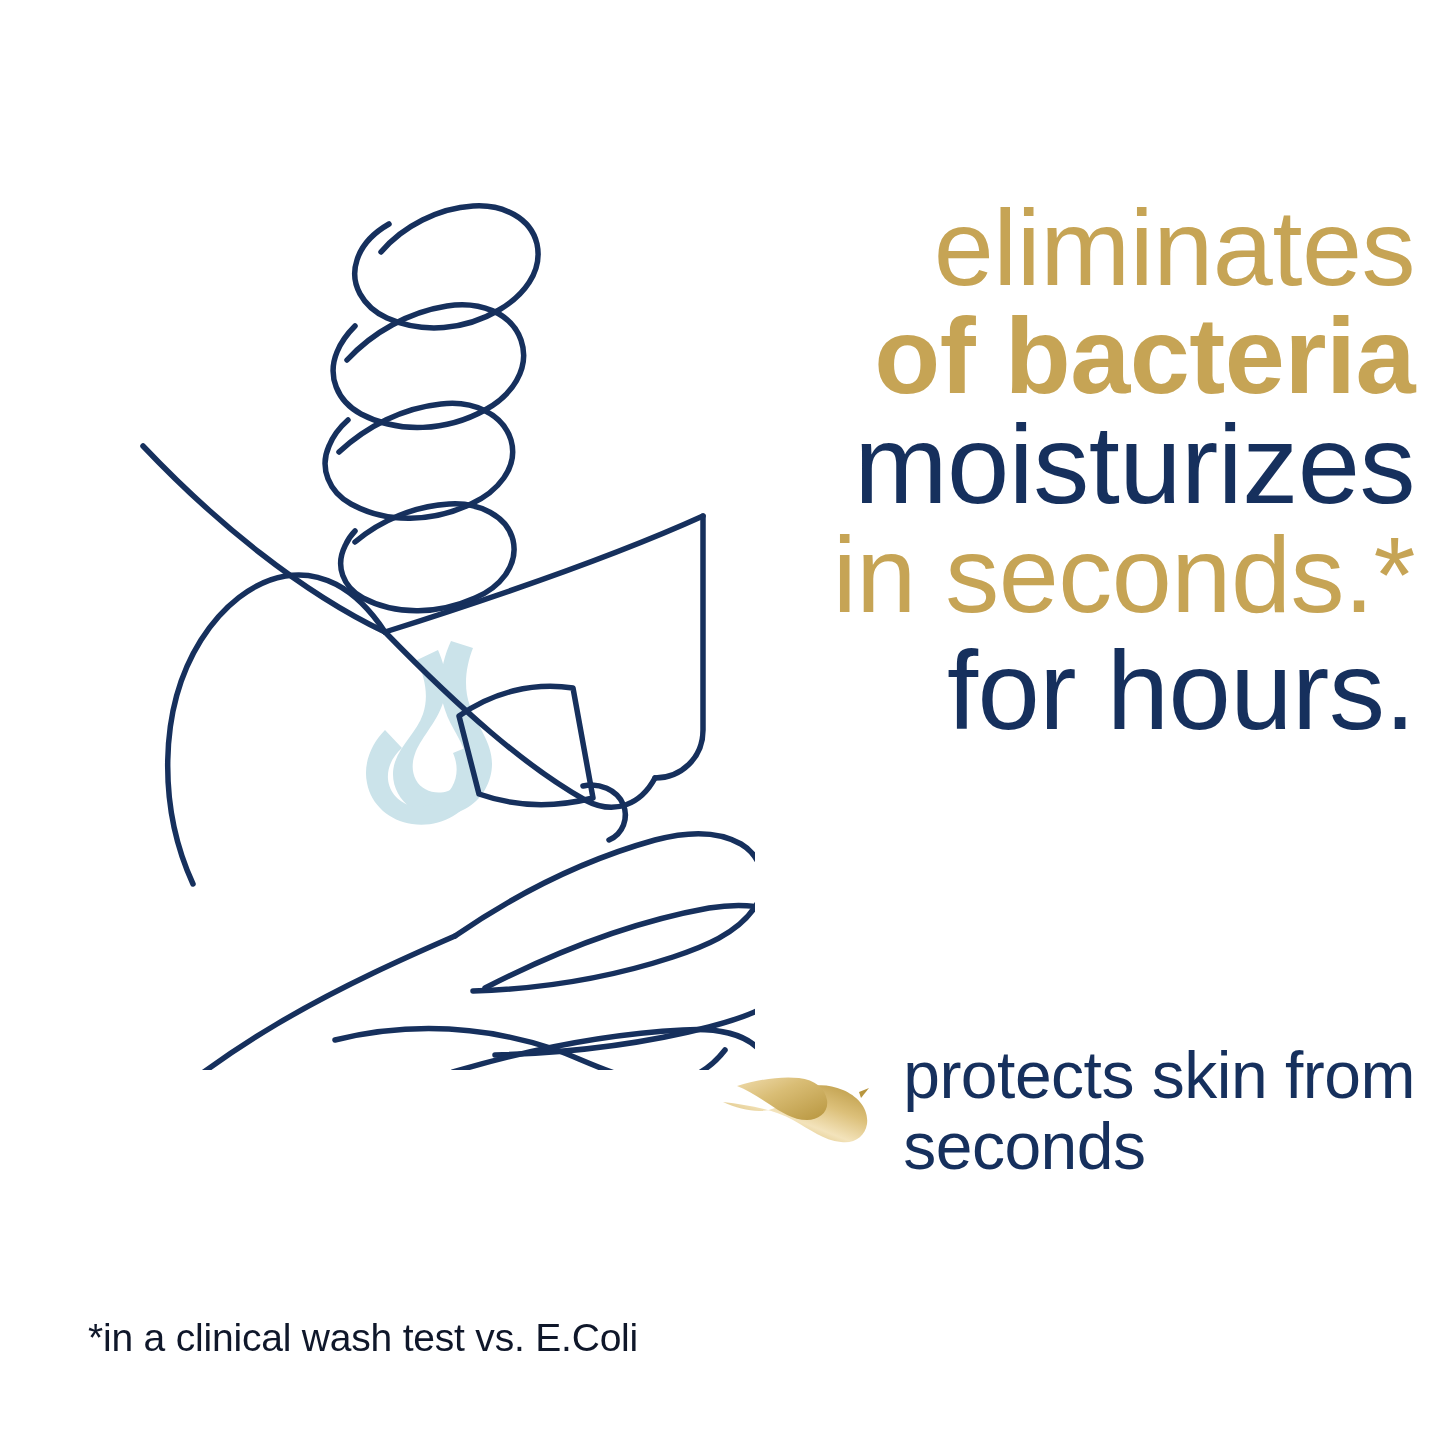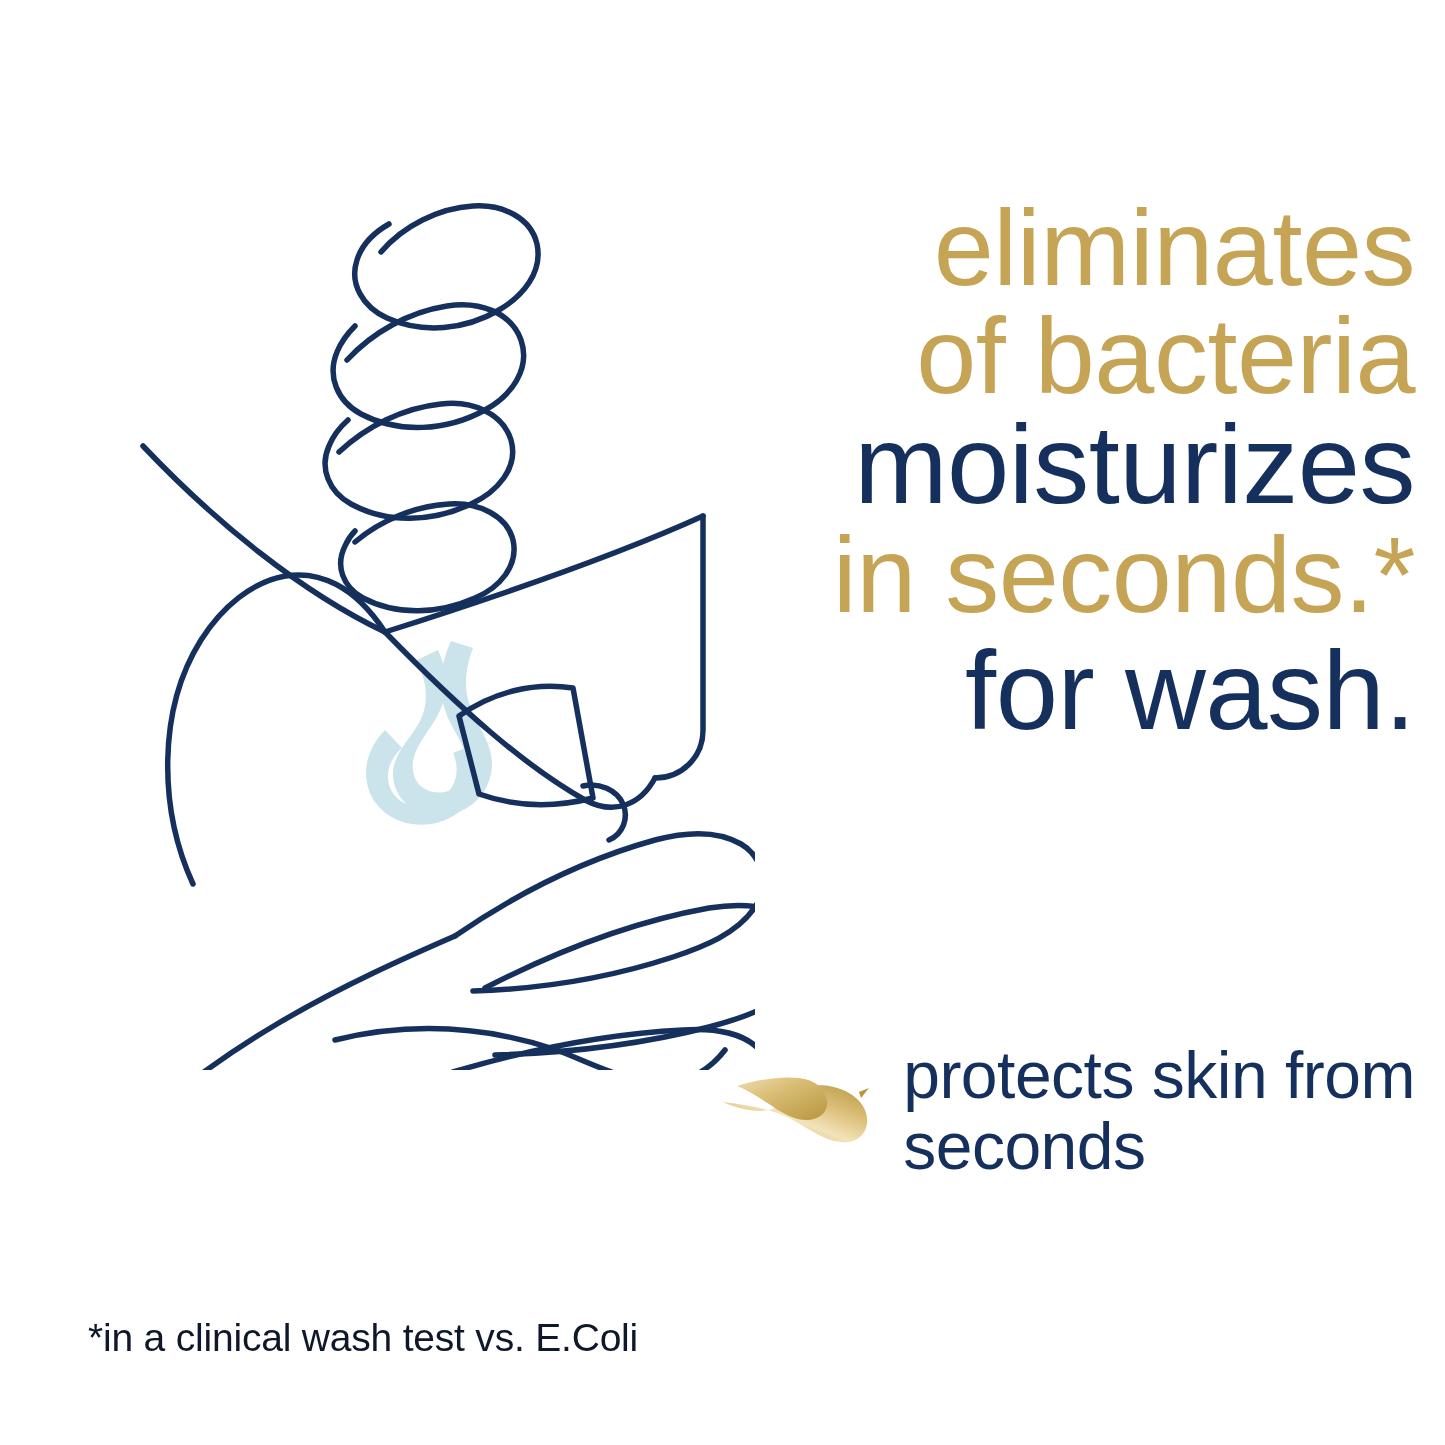--- a/index.html
+++ b/index.html
@@ -44,21 +44,21 @@
     display: block;
     line-height: 0.96;
     letter-spacing: -0.5px;
     white-space: nowrap;
   }
   .gold { color: #c6a455; }
   .navy { color: #16305d; }
 
   .l-eliminates { font-size: 108px; font-weight: 400; margin-bottom: 4px; }
   .l-99         { font-size: 175px; font-weight: 400; letter-spacing: -3px; margin-bottom: 2px; }
-  .l-bacteria   { font-size: 108px; font-weight: 400; margin-bottom: 4px; }
+  .l-bacteria   { font-size: 108px; font-weight: 700; margin-bottom: 4px; }
   .l-seconds    { font-size: 108px; font-weight: 400; margin-bottom: 10px; }
   .l-moisturizes{ font-size: 112px; font-weight: 400; margin-bottom: 4px; }
   .l-hours      { font-size: 112px; font-weight: 400; }
 
   
   #protects-block {
     position: absolute;
     left: 470px;
     top: 1040px;
     width: 945px;
@@ -230,21 +230,21 @@
                  c 54 7 104 30 158 38"></path>
       </g>
     </svg>
   </div>
 
   <div id="copy">
     <span class="line gold l-eliminates">eliminates</span>
     <span class="line gold l-bacteria">of bacteria</span>
     <span class="line navy l-moisturizes">moisturizes</span>
     <span class="line gold l-seconds">in seconds.*</span>
-    <span class="line navy l-hours">for wash.</span>
+    <span class="line navy l-hours">for hours.</span>
   </div>
 
   <div id="protects-block">
 
     <div id="dove-logo">
       <svg viewBox="0 0 150 96" xmlns="http://www.w3.org/2000/svg">
         <defs>
           <linearGradient id="doveGrad" x1="0" y1="1" x2="1" y2="0">
             <stop offset="0%" stop-color="#b8963f"></stop>
             <stop offset="22%" stop-color="#d6b96e"></stop>

